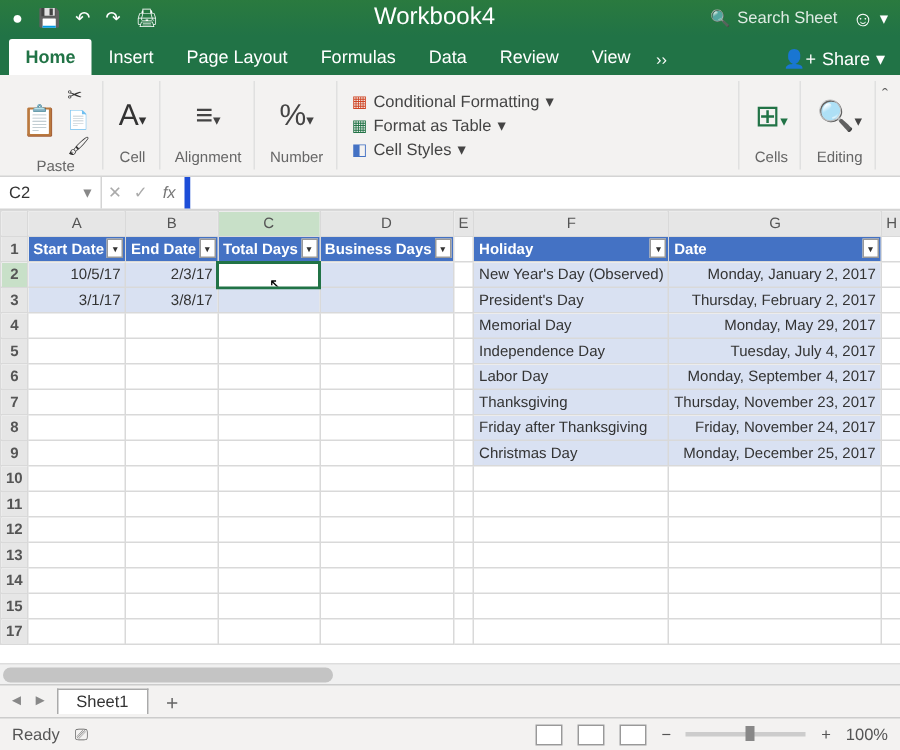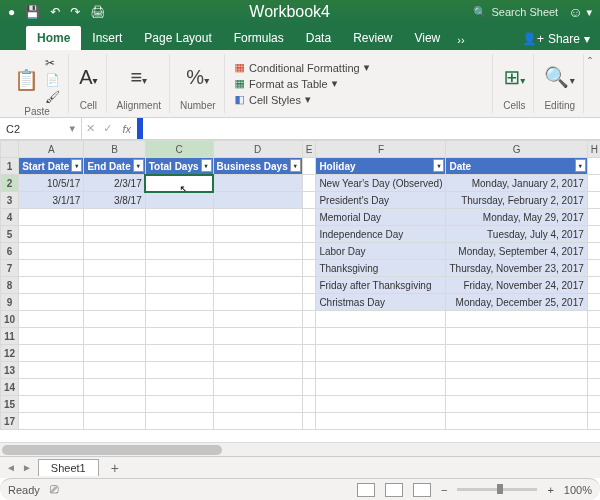--- a/index.html
+++ b/index.html
@@ -5,53 +5,53 @@
   * { box-sizing: border-box; margin: 0; padding: 0; font-family: -apple-system, "Segoe UI", Arial, sans-serif; }
   body { width: 600px; height: 500px; background: #fff; font-size: 11px; color: #333; overflow: hidden; display: flex; flex-direction: column; }
   .titlebar { background: linear-gradient(#2a7a3f,#217346); height: 24px; display: flex; align-items: center; color: #fff; padding: 0 8px; }
   .titlebar .qat { display: flex; gap: 10px; align-items: center; }
   .titlebar .qat span { font-size: 12px; }
   .titlebar .title { flex: 1; text-align: center; font-size: 16px; }
   .titlebar .search { display: flex; align-items: center; gap: 4px; opacity: 0.85; font-size: 11px; }
   .titlebar .face { margin-left: 10px; font-size: 14px; }
   .tabs { background: #217346; height: 26px; display: flex; align-items: flex-end; color: #fff; padding-left: 6px; }
   .tab { padding: 5px 11px; font-size: 12px; cursor: pointer; }
-  .tab.active { background: #fff; color: #217346; font-weight: bold; border-radius: 2px 2px 0 0; margin-left: 20px; }
+  .tab.active { background: #fff; color: #217346; font-weight: bold; border-radius: 2px 2px 0 0; }
   .share { margin-left: auto; padding: 4px 10px; font-size: 12px; display: flex; align-items: center; gap: 4px; }
   .ribbon { background: #f3f2f1; height: 68px; border-bottom: 1px solid #d4d4d4; display: flex; padding: 4px 6px; gap: 2px; }
   .group { display: flex; flex-direction: column; align-items: center; justify-content: space-between; padding: 2px 8px; border-right: 1px solid #e0e0e0; }
   .group:last-child { border-right: none; }
   .group-icons { display: flex; gap: 6px; align-items: center; flex: 1; }
   .group-label { font-size: 10px; color: #666; margin-top: 2px; }
   .big-icon { font-size: 20px; color: #217346; }
   .big-icon.paste { color: #d97b2e; }
   .small-btn { font-size: 11px; color: #444; display: flex; align-items: center; gap: 4px; padding: 1px 0; cursor: pointer; }
   .mid-group { display: flex; flex-direction: column; gap: 1px; align-items: flex-start; justify-content: center; flex: 1; }
   .namebox-row { height: 22px; border-bottom: 1px solid #d4d4d4; display: flex; align-items: center; background: #fff; }
-  .namebox { width: 82px; border-right: 1px solid #d4d4d4; padding: 0 6px; font-size: 11px; height: 100%; display: flex; align-items: center; }
-  .fx { padding: 0 6px; border-right: 6px solid #1d4ed8; font-style: italic; color: #777; height: 100%; display: flex; align-items: center; }
+  .namebox { width: 68px; border-right: 1px solid #d4d4d4; padding: 0 6px; font-size: 11px; height: 100%; display: flex; align-items: center; }
+  .fx { padding: 0 6px; border-right: 4px solid #1d4ed8; font-style: italic; color: #777; height: 100%; display: flex; align-items: center; }
   .formula-bar { flex: 1; padding: 0 6px; height: 100%; }
   .gridwrap { flex: 1; overflow: auto; position: relative; background: #fff; }
   table.grid { border-collapse: collapse; table-layout: fixed; }
   .grid th, .grid td { border: 1px solid #d9d9d9; height: 17px; font-size: 10px; padding: 0 3px; overflow: hidden; white-space: nowrap; }
   .grid thead th { background: #e6e6e6; color: #555; font-weight: normal; text-align: center; position: sticky; top: 0; }
   .grid .rowhdr { background: #e6e6e6; color: #555; text-align: center; width: 22px; position: sticky; left: 0; }
   .corner { background: #e6e6e6; width: 22px; position: sticky; left: 0; top: 0; z-index: 2; }
   .hdr-cell { background: #4472C4; color: #fff; font-weight: bold; position: relative; padding-right: 14px !important; }
   .hdr-cell .filter { position: absolute; right: 1px; top: 1px; width: 11px; height: 13px; background: #fff; border: 1px solid #999; display: flex; align-items: center; justify-content: center; font-size: 6px; color: #333; }
   .band { background: #D9E1F2; }
   .ralign { text-align: right; }
   .sel-col th.colhdr-sel { background: #c8e0c8; }
   .sel-row .rowhdr-sel { background: #c8e0c8; }
   td.selected { outline: 2px solid #217346; outline-offset: -1px; background: #fff; position: relative; }
   .cursor-ptr { position: absolute; font-size: 11px; color: #000; left: 50%; top: 50%; pointer-events: none; }
   .sheet-tabs { height: 22px; border-top: 1px solid #ccc; background: #f3f2f1; display: flex; align-items: center; padding: 0 6px; gap: 6px; font-size: 11px; }
   .sheet-tab { background: #fff; border: 1px solid #aaa; border-bottom: none; padding: 2px 12px; }
   .nav-arrow { color: #888; font-size: 10px; cursor: pointer; }
-  .statusbar { height: 22px; background: #f3f2f1; border-top: 1px solid #ccc; display: flex; align-items: center; padding: 0 8px; font-size: 11px; color: #555; gap: 10px; border-radius: 11px; }
+  .statusbar { height: 22px; background: #f3f2f1; border-top: 1px solid #ccc; display: flex; align-items: center; padding: 0 8px; font-size: 11px; color: #555; gap: 10px; }
   .statusbar .spacer { flex: 1; }
   .viewbtn { width: 18px; height: 14px; border: 1px solid #999; background: #fff; cursor: pointer; }
   .zoom-slider { width: 80px; height: 3px; background: #ccc; position: relative; }
   .zoom-slider .thumb { position: absolute; width: 6px; height: 10px; background: #888; top: -4px; left: 50%; }
   .hscroll { height: 14px; background: #f0f0f0; border-top: 1px solid #ddd; position: relative; }
   .hscroll .thumb { position: absolute; left: 2px; top: 2px; height: 10px; width: 220px; background: #c4c4c4; border-radius: 5px; }
   .colA, .colB { width: 56px; } .colC { width: 60px; } .colD { width: 74px; } .colE { width: 32px; }
   .colF { width: 128px; } .colG { width: 140px; } .colH { width: 32px; }
 </style>
 </head>

